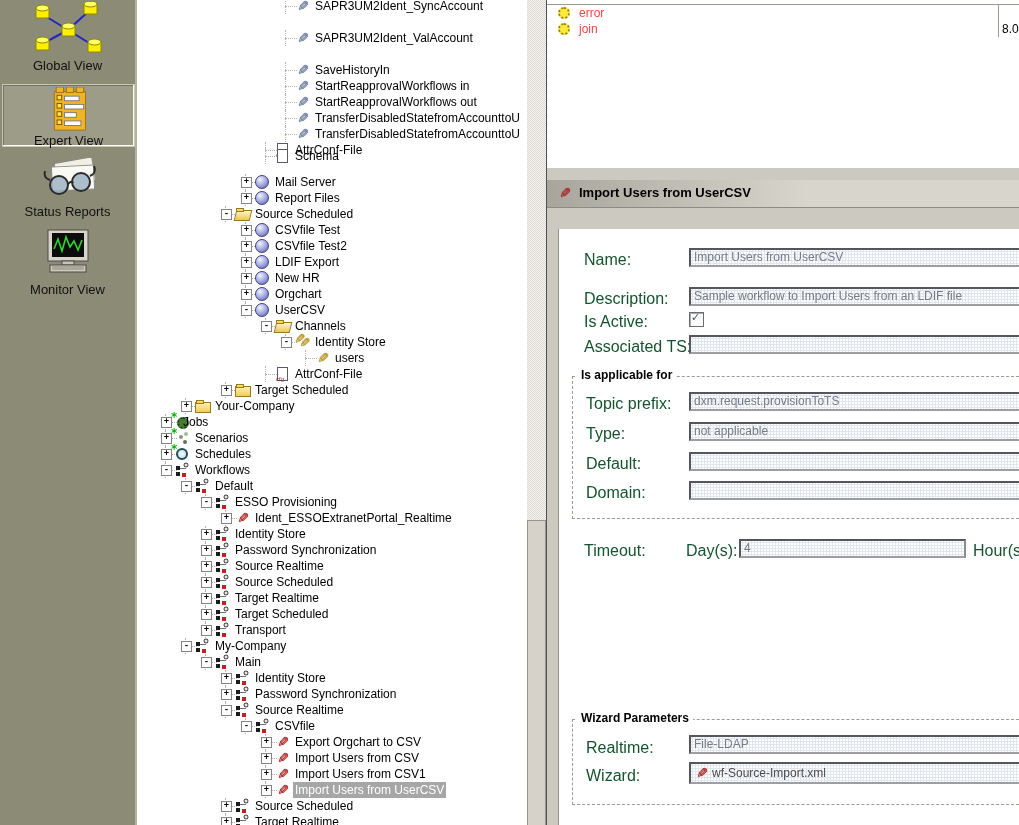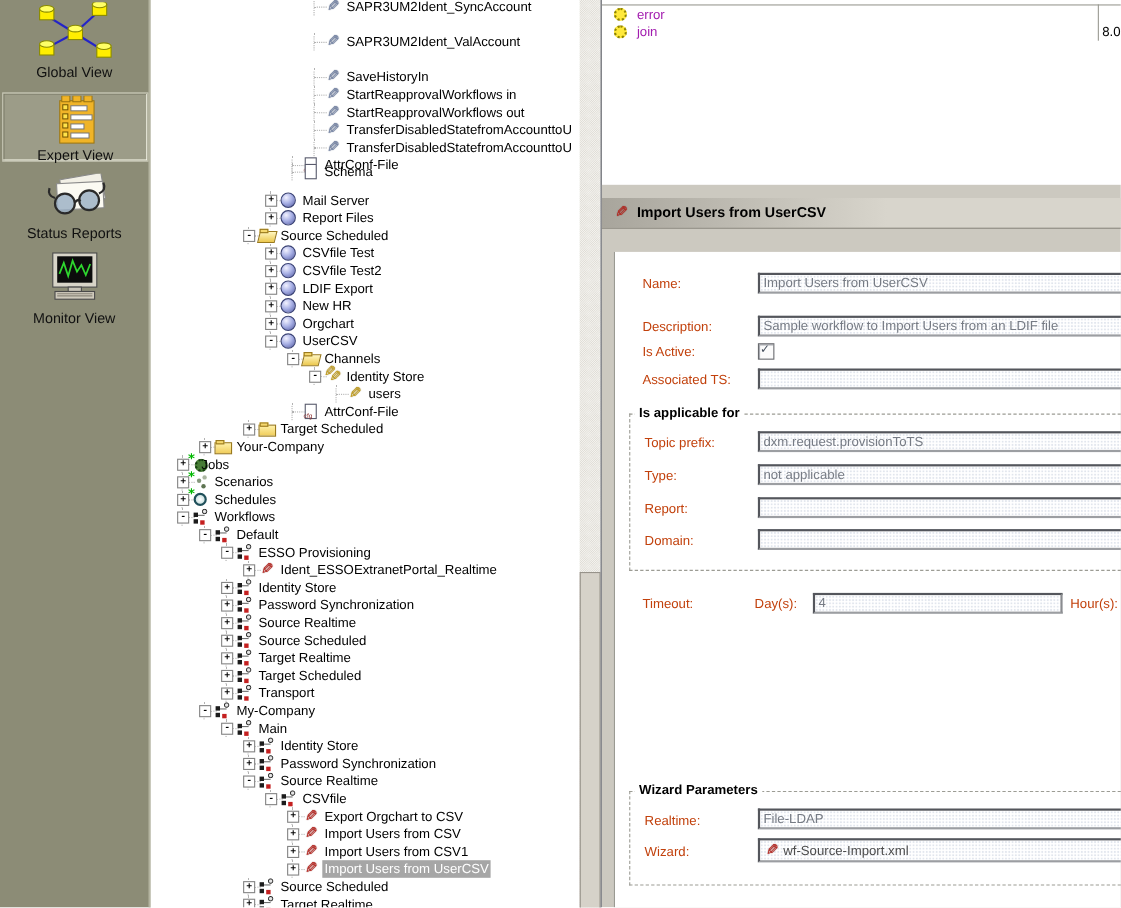--- a/index.html
+++ b/index.html
@@ -61,37 +61,37 @@
                         linear-gradient(45deg,#dcd9d2 25%,transparent 25%,transparent 75%,#dcd9d2 75%);
        background-size:2px 2px;background-position:0 0,1px 1px;}
   .vthumb{position:absolute;left:0;top:520px;width:17px;height:305px;background:#d6d2c9;border:1px solid #97938a;}
   
   .rpanel{position:absolute;left:546px;top:0;width:473px;height:825px;background:#fff;
           border-left:1px solid #4e5158;box-sizing:border-box;overflow:hidden;}
   .topline{position:absolute;left:0;right:0;top:4px;height:1px;background:#9a9a92;}
   .lrow{position:absolute;left:0;width:100%;height:16px;font-size:12px;line-height:16px;}
   .lrow .i-gear-yellow{position:absolute;left:11px;top:2px;width:12px;height:12px;border-radius:50%;
         background:#ffe93a;border:2px dotted #8f8400;box-sizing:border-box;}
-  .lrow .llabel{position:absolute;left:32px;color:#a21caf;}
+  .lrow .llabel{position:absolute;left:32px;color:#ef4444;}
   .lrow .lvalue{position:absolute;left:455px;color:#000;}
   .colline{position:absolute;left:451px;top:4px;width:1px;height:33px;background:#9a9a92;}
   .lowerbg{position:absolute;left:0;right:0;top:168px;bottom:0;background:#ccc9c0;}
   
   .phead{position:absolute;left:0;right:0;top:180px;height:27px;
          background:linear-gradient(to right,#a8a59c,#d8d5cc 55%);border-bottom:1px solid #8e8b82;}
   .phead .hicon{position:absolute;left:10px;top:5px;width:16px;height:16px;}
   .phead .htitle{position:absolute;left:32px;top:5px;font-size:13px;font-weight:bold;color:#000;}
   .tabstrip{position:absolute;left:0;right:0;top:207px;height:22px;background:#c8c5bc;
             display:flex;align-items:flex-end;padding-left:10px;box-sizing:border-box;}
   .tab{font-size:12px;padding:0 9px;margin-right:3px;border:1px solid #83837b;border-bottom:none;color:#000;}
   .tab.active{height:21px;line-height:21px;background:#dedbd2;}
   .tab.inactive{height:18px;line-height:18px;background:#cdcac1;}
   
   .formarea{position:absolute;left:11px;right:0;top:229px;bottom:0;background:#fff;border-left:1px solid #8f8f87;}
-  .flabel{position:absolute;font-size:12px;color:#c2410c;white-space:nowrap;}
+  .flabel{position:absolute;font-size:16px;color:#14532d;white-space:nowrap;}
   .inp{position:absolute;height:19px;box-sizing:border-box;border:2px solid;border-color:#54565c #8a8c90 #9c9ea2 #54565c;
        background-color:#fff;background-image:radial-gradient(rgba(120,140,175,.22) 1px,transparent 1.2px);
        background-size:3px 3px;font-size:12px;line-height:15px;color:#767b84;padding:0 3px;
        white-space:nowrap;overflow:hidden;}
   .fset{position:absolute;border:1px dashed #9c9c94;}
   .legend{position:absolute;font-size:12px;font-weight:bold;color:#000;background:#fff;padding:0 4px;white-space:nowrap;}
   .cb{position:absolute;width:13px;height:13px;background:#fbfbfb;border:1px solid #6a6c70;
       box-shadow:inset 1px 1px 0 #a8aab0;}
   .cb.checked::after{content:"\2713";position:absolute;left:1px;top:-2px;font-size:11px;font-weight:bold;color:#46505e;
       font-family:"DejaVu Sans",sans-serif;}
@@ -554,21 +554,21 @@
 
   <div class="fset" style="left:25px;right:-30px;top:376px;height:141px;"></div>
   <span class="legend" style="left:30px;top:368px;">Is applicable for</span>
 
   <span class="flabel" style="left:39px;top:395px;">Topic prefix:</span>
   <div class="inp" style="left:142px;right:-30px;top:392px;">dxm.request.provisionToTS</div>
 
   <span class="flabel" style="left:39px;top:425px;">Type:</span>
   <div class="inp" style="left:142px;right:-30px;top:422px;">not applicable</div>
 
-  <span class="flabel" style="left:39px;top:455px;">Report:</span>
+  <span class="flabel" style="left:39px;top:455px;">Default:</span>
   <div class="inp" style="left:142px;right:-30px;top:452px;"></div>
 
   <span class="flabel" style="left:39px;top:484px;">Domain:</span>
   <div class="inp" style="left:142px;right:-30px;top:481px;"></div>
 
   <span class="flabel" style="left:37px;top:542px;">Timeout:</span>
   <span class="flabel" style="left:139px;top:542px;">Day(s):</span>
   <div class="inp" style="left:192px;width:227px;top:539px;">4</div>
   <span class="flabel" style="left:426px;top:542px;">Hour(s):</span>
 

